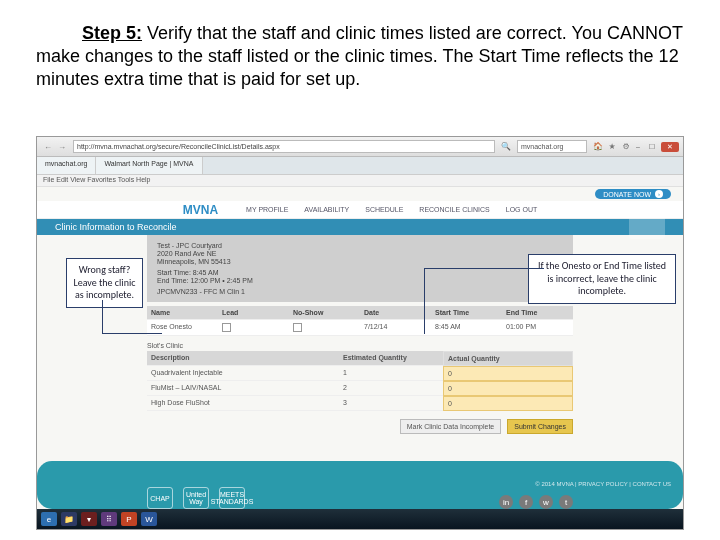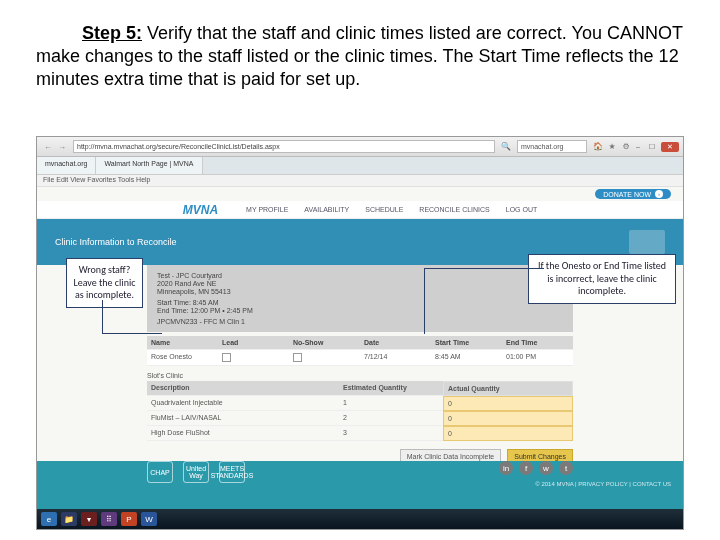--- a/index.html
+++ b/index.html
@@ -24,23 +24,23 @@
 
   .menu-line { height: 12px; font-size: 7px; color: #555; padding: 1px 6px; background: #f2f2f2; border-bottom: 1px solid #e0e0e0; }
 
   
   .page { position: absolute; top: 50px; left: 0; right: 0; bottom: 20px; background: #f7f7f4; }
   .donate-row { height: 14px; display:flex; justify-content:flex-end; padding: 2px 12px; }
   .donate-pill { background:#2e8dc5; color:#fff; font-size:7px; padding: 1px 8px; border-radius: 7px; display:inline-flex; align-items:center; gap:4px; }
   .donate-pill .arr { width:8px; height:8px; border-radius:50%; background:#fff; color:#2e8dc5; font-size:6px; display:inline-flex; align-items:center; justify-content:center; }
 
   .top-nav { display:flex; align-items:center; justify-content:center; gap: 16px; font-size:7px; color:#556; height: 18px; background:#fff; border-bottom:1px solid #eee; }
-  .brand { color:#2e8dc5; font-weight:bold; font-style:italic; font-size:12px; margin-right:12px; }
-
-  .hero-bar { background:#318eb5; color:#fff; height:46px; display:flex; align-items:center; justify-content:space-between; padding: 0 18px; font-size:9px; }
+  .brand { color:#2e8dc5; font-weight:bold; font-size:12px; margin-right:12px; }
+
+  .hero-bar { background:#318eb5; color:#fff; height:16px; display:flex; align-items:center; justify-content:space-between; padding: 0 18px; font-size:9px; }
 
   .grey-block { background:#cfcfcf; margin: 0 110px; padding: 6px 10px; font-size:7px; color:#444; }
   .grey-block .line { margin: 1px 0; white-space: nowrap; }
   .grey-block .line.sp { margin-top: 4px; }
 
   .table1 { margin: 4px 110px 0; font-size:7px; color:#555; background:#fff; }
   .trow { display:flex; }
   .trow > div { flex: 1; padding: 3px 4px; border-bottom: 1px solid #eee; }
   .trow.head { background:#d7d7d7; color:#444; font-weight:bold; }
   .cb { width:9px; height:9px; border:1px solid #999; display:inline-block; vertical-align:middle; background:#fff; }
@@ -54,21 +54,21 @@
   .t2row .c2 { flex: 1.2; }
   .t2row .c3 { flex: 1.5; background:#fce9b5; border:1px solid #e9c874; }
   .t2row.head { background:#d7d7d7; font-weight:bold; }
   .t2row.head .c3 { background:#d7d7d7; border:1px solid #e0e0e0; }
 
   .btn-row { margin: 8px 110px 0; display:flex; justify-content:flex-end; gap: 6px; font-size:7px; }
   .btn { padding: 3px 6px; background:#eee; border:1px solid #bbb; color:#555; }
   .btn.submit { background:#e7c64e; border-color:#caa82d; color:#333; }
 
   
-  .teal-footer { position:absolute; left:0; right:0; bottom:20px; height: 48px; background:#2a9aab; color:#fff; display:flex; align-items:flex-start; justify-content:space-between; padding: 0 110px; }
+  .teal-footer { position:absolute; left:0; right:0; bottom:20px; height: 48px; background:#2a9aab; color:#fff; display:flex; align-items:flex-end; justify-content:space-between; padding: 0 110px; border-radius: 15px; }
   .teal-footer .logos { display:flex; gap:10px; align-items:center; }
   .logo-box { width:26px; height:22px; border:1px solid rgba(255,255,255,0.6); display:inline-flex; align-items:center; justify-content:center; font-size:6px; text-align:center; border-radius:3px; }
   .logo-text { font-size:7px; }
   .socials { display:flex; gap:6px; }
   .socials .sic { width:14px; height:14px; border-radius:50%; background:#7a7a7a; display:inline-flex; align-items:center; justify-content:center; font-size:8px; color:#fff; }
   .legal { position:absolute; right:12px; bottom:22px; font-size:6px; color:#cfe7ec; }
 
   
   .taskbar { position:absolute; left:0; right:0; bottom:0; height:20px; background: linear-gradient(#1f2f3a,#091520); display:flex; align-items:center; padding: 0 4px; gap:4px; }
   .tb-ico { width:16px; height:14px; border-radius:2px; display:inline-flex; align-items:center; justify-content:center; font-size:8px; color:#fff; }

